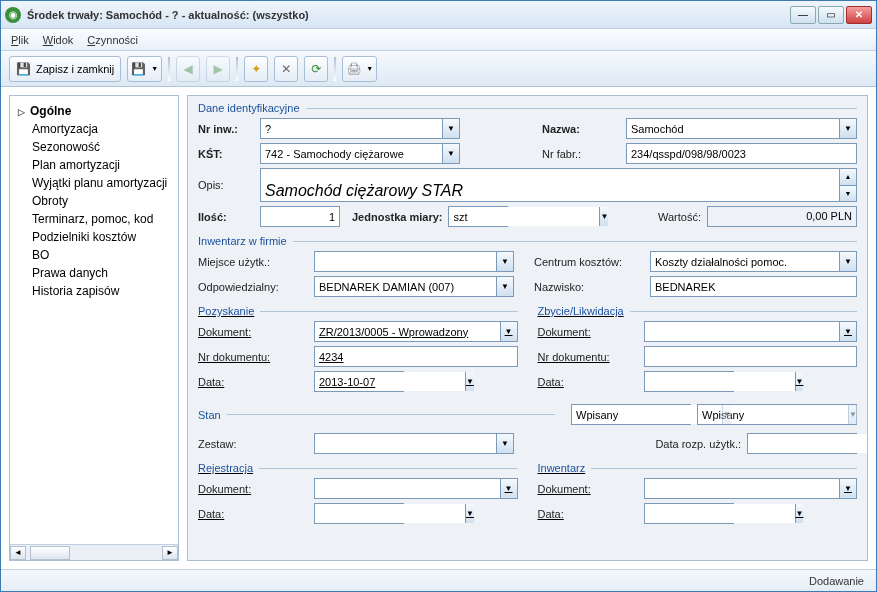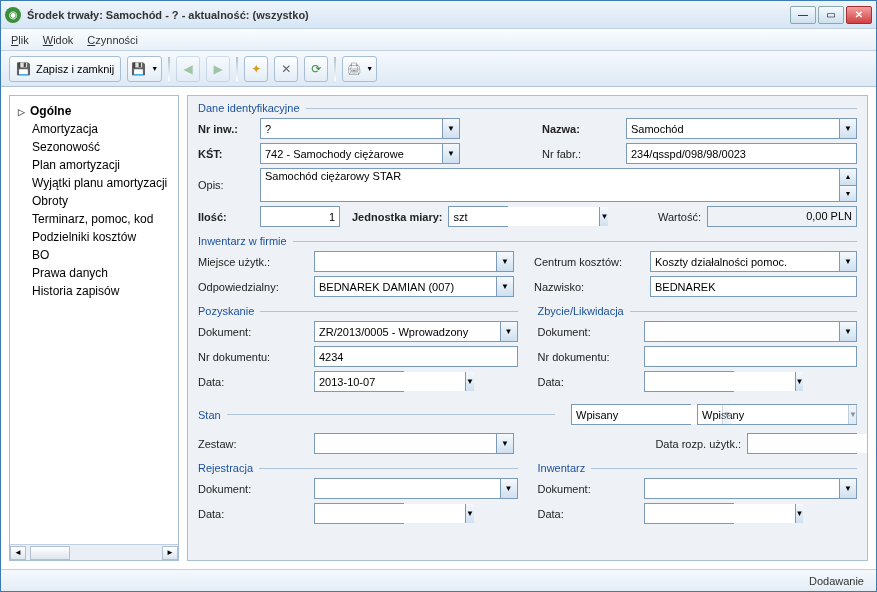--- a/index.html
+++ b/index.html
@@ -33,28 +33,28 @@
 .fieldset .legendrow { display: flex; align-items: center; margin-bottom: 4px; justify-content: flex-end; }
 .fieldset .legendrow::after { content: ""; flex: 1; height: 1px; background: #b0c4d8; margin-left: 6px; }
 .row { display: flex; align-items: center; margin-bottom: 4px; gap: 6px; }
 .label { font-size: 11px; color: #222; }
 .bold { font-weight: bold; }
 .input { height: 21px; border: 1px solid #7a9ab8; background: #fff; padding: 0 4px; font-size: 11px; }
 .combo { height: 21px; border: 1px solid #7a9ab8; background: #fff; display: flex; }
 .combo input { border: none; flex: 1; padding: 0 4px; font-size: 11px; outline: none; background: #fff; }
 .combo .drop { width: 17px; background: linear-gradient(#f5f9fd,#cfe0f0); border-left: 1px solid #7a9ab8; display: flex; align-items: center; justify-content: center; cursor: pointer; font-size: 8px; }
 .textarea { border: 1px solid #7a9ab8; background: #fff; height: 34px; display: flex; }
-.textarea .txt { flex: 1; padding: 1px 4px; font-size: 11px; }
+.textarea .txt { flex: 1; padding: 13px 4px; font-size: 16px; font-style: italic; }
 .textarea .spin { width: 17px; border-left: 1px solid #7a9ab8; display: flex; flex-direction: column; }
 .textarea .spin div { flex: 1; background: linear-gradient(#f5f9fd,#cfe0f0); display: flex; align-items: center; justify-content: center; font-size: 7px; cursor: pointer; }
 .textarea .spin div:first-child { border-bottom: 1px solid #7a9ab8; }
 .readonly { background: #eef2f7; }
 .val-right { text-align: right; padding-right: 4px; }
 .twocol { display: flex; gap: 20px; }
-.twocol > div { flex: 1; }
+.twocol > div { flex: 1; text-decoration: underline; }
 .datehl { background: #3a7ab5; color: #fff; }
 .statusbar { height: 22px; border-top: 1px solid #c0d0e0; background: linear-gradient(#f5f9fd,#e4edf6); display: flex; align-items: center; justify-content: flex-end; padding: 0 12px; color: #333; }
 </style>
 </head>
 <body>
 
 <div class="window">
   <div class="titlebar">
     <div class="icon">◉</div>
     <div class="title">Środek trwały: Samochód - ? - aktualność: (wszystko)</div>

